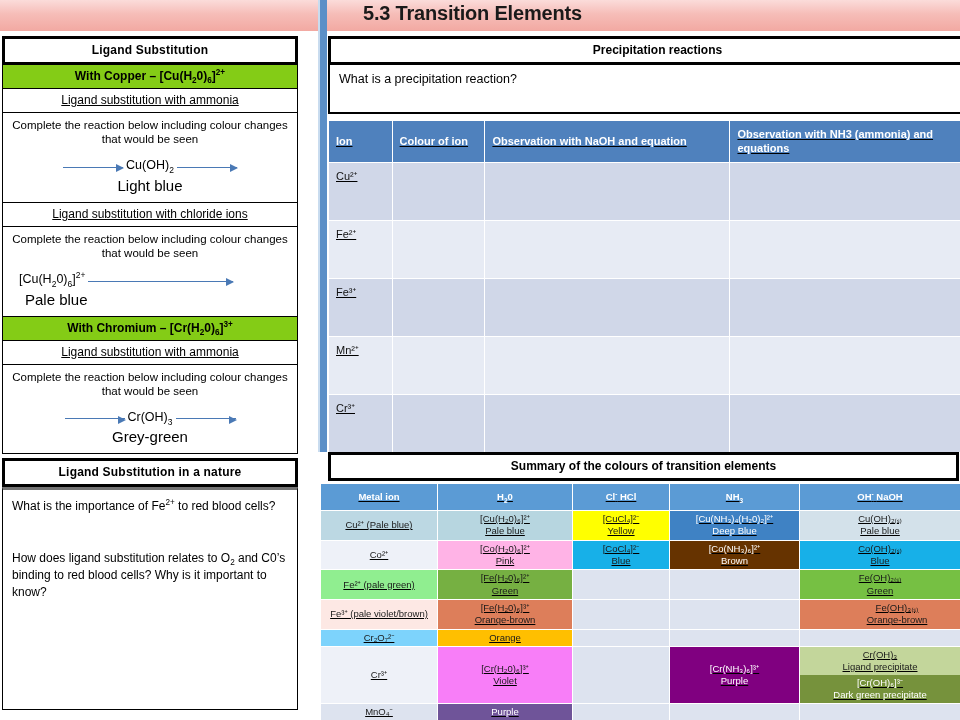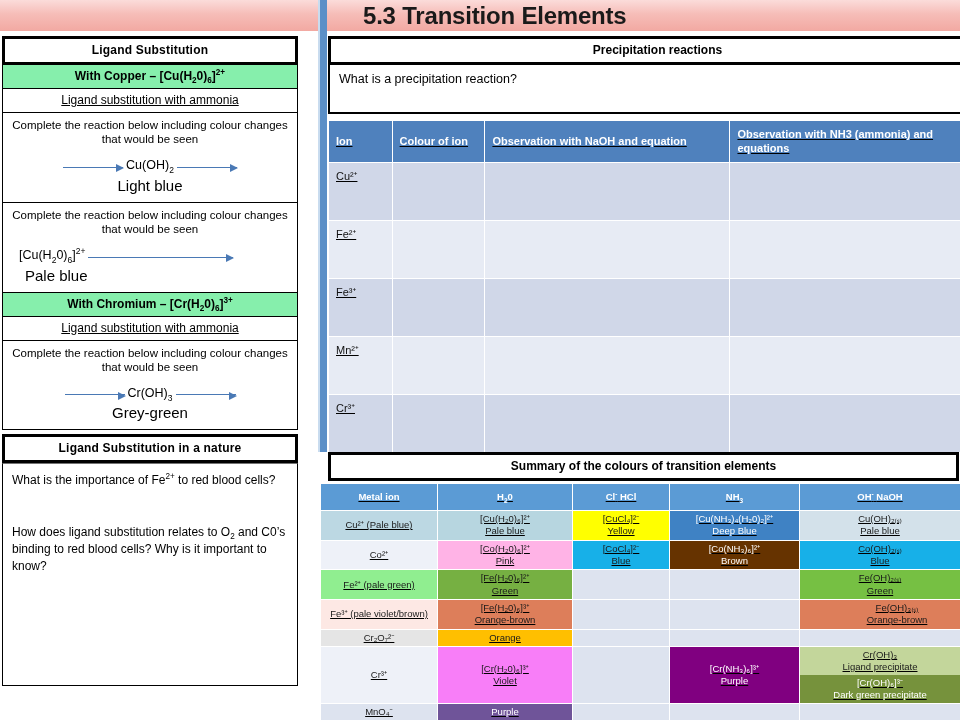--- a/index.html
+++ b/index.html
@@ -13,21 +13,21 @@
   sup { font-size:0.68em; vertical-align:super; line-height:0; }
   sub { font-size:0.68em; vertical-align:sub; line-height:0; }
 
   
   #title-bar{
     position:absolute; left:0; top:0; width:960px; height:31px;
     background:linear-gradient(to bottom,#fbdcda 0%,#f6bdb8 45%,#f2a9a2 100%);
   }
   #title-text{
     position:absolute; left:363px; top:2px;
-    font-size:24px; font-weight:bold; color:#1a1a1a;
+    font-size:20px; font-weight:bold; color:#1a1a1a;
     letter-spacing:-0.2px;
   }
 
   
   #accent-bar{
     position:absolute; left:320px; top:0px; width:7px; height:452px;
     background:#5b8fc7;
   }
   #accent-bar2{
     position:absolute; left:318px; top:0px; width:2px; height:452px;
@@ -46,21 +46,21 @@
   .hdr-strong{
     border:3px solid #000;
     background:#fff;
     text-align:center;
     font-weight:bold;
     font-size:12px;
     padding:4px 0 5px 0;
     letter-spacing:0.2px;
   }
   .hdr-grey{
-    background:#86efac;
+    background:#84cc16;
     text-align:center;
     font-weight:bold;
     font-size:12px;
     padding:4px 0 5px 0;
   }
   .hdr-underline{
     background:#fff;
     text-align:center;
     font-size:12px;
     padding:4px 0 5px 0;
@@ -177,20 +177,23 @@
   <div class="lbox">
     <div class="instr">Complete the reaction below including colour changes that would be seen</div>
     <div class="rxn-row">
       <span class="arrow a-short"></span>
       <span>Cu(OH)<sub>2</sub></span>
       <span class="arrow a-short"></span>
     </div>
     <div class="colour-label">Light blue</div>
   </div>
 
+  <div class="lbox hdr-underline">
+    <span>Ligand substitution with chloride ions</span>
+  </div>
 
   <div class="lbox">
     <div class="instr">Complete the reaction below including colour changes that would be seen</div>
     <div class="rxn-row left-align">
       <span>[Cu(H<sub>2</sub>0)<sub>6</sub>]<sup>2+</sup></span>
       <span class="arrow a-long"></span>
     </div>
     <div class="colour-label left-align">Pale blue</div>
   </div>
 
@@ -207,21 +210,21 @@
     <div class="rxn-row">
       <span class="arrow a-short"></span>
       <span>Cr(OH)<sub>3</sub></span>
       <span class="arrow a-short"></span>
     </div>
     <div class="colour-label">Grey-green</div>
   </div>
 
   <div class="hdr-strong" style="margin-top:4px">Ligand Substitution in a nature</div>
 
-  <div class="lbox qbox" style="border-top:1px solid #737373;height:223px">
+  <div class="lbox qbox" style="border-top:3px solid #737373;height:223px">
     <p>What is the importance of Fe<sup>2+</sup> to red blood cells?</p>
     <p>How does ligand substitution relates to O<sub>2</sub> and C0’s binding to red blood cells? Why is it important to know?</p>
   </div>
 
 </div>
 
 <div id="right-col">
 
   <div class="rhdr-strong">Precipitation reactions</div>
 
@@ -369,21 +372,21 @@
             <span class="sp">Orange-brown</span>
           </td>
           <td class="blank-cell" style="background: rgb(221, 227, 239);"></td>
           <td class="blank-cell" style="background: rgb(221, 227, 239);"></td>
           <td style="background: rgb(221, 126, 90); color: rgb(26, 26, 26); padding-left: 36px;">
             <span class="sp">Fe(OH)₃₍ₛ₎</span>
             <span class="sp">Orange-brown</span>
           </td>
         </tr>
         <tr style="height: 15px;">
-          <td style="background: #e5e5e5;">Cr₂O₇²⁻</td>
+          <td style="background: #7dd3fc;">Cr₂O₇²⁻</td>
           <td style="background: rgb(255, 191, 0); color: rgb(26, 26, 26);">
             <span class="sp">Orange</span>
           </td>
           <td class="blank-cell" style="background: rgb(221, 227, 239);"></td>
           <td class="blank-cell" style="background: rgb(221, 227, 239);"></td>
           <td class="blank-cell" style="background: rgb(221, 227, 239);"></td>
         </tr>
         <tr style="height: 52px;">
           <td style="background: rgb(238, 241, 248);">Cr³⁺</td>
           <td style="background: rgb(248, 126, 248); color: rgb(26, 26, 26);">

